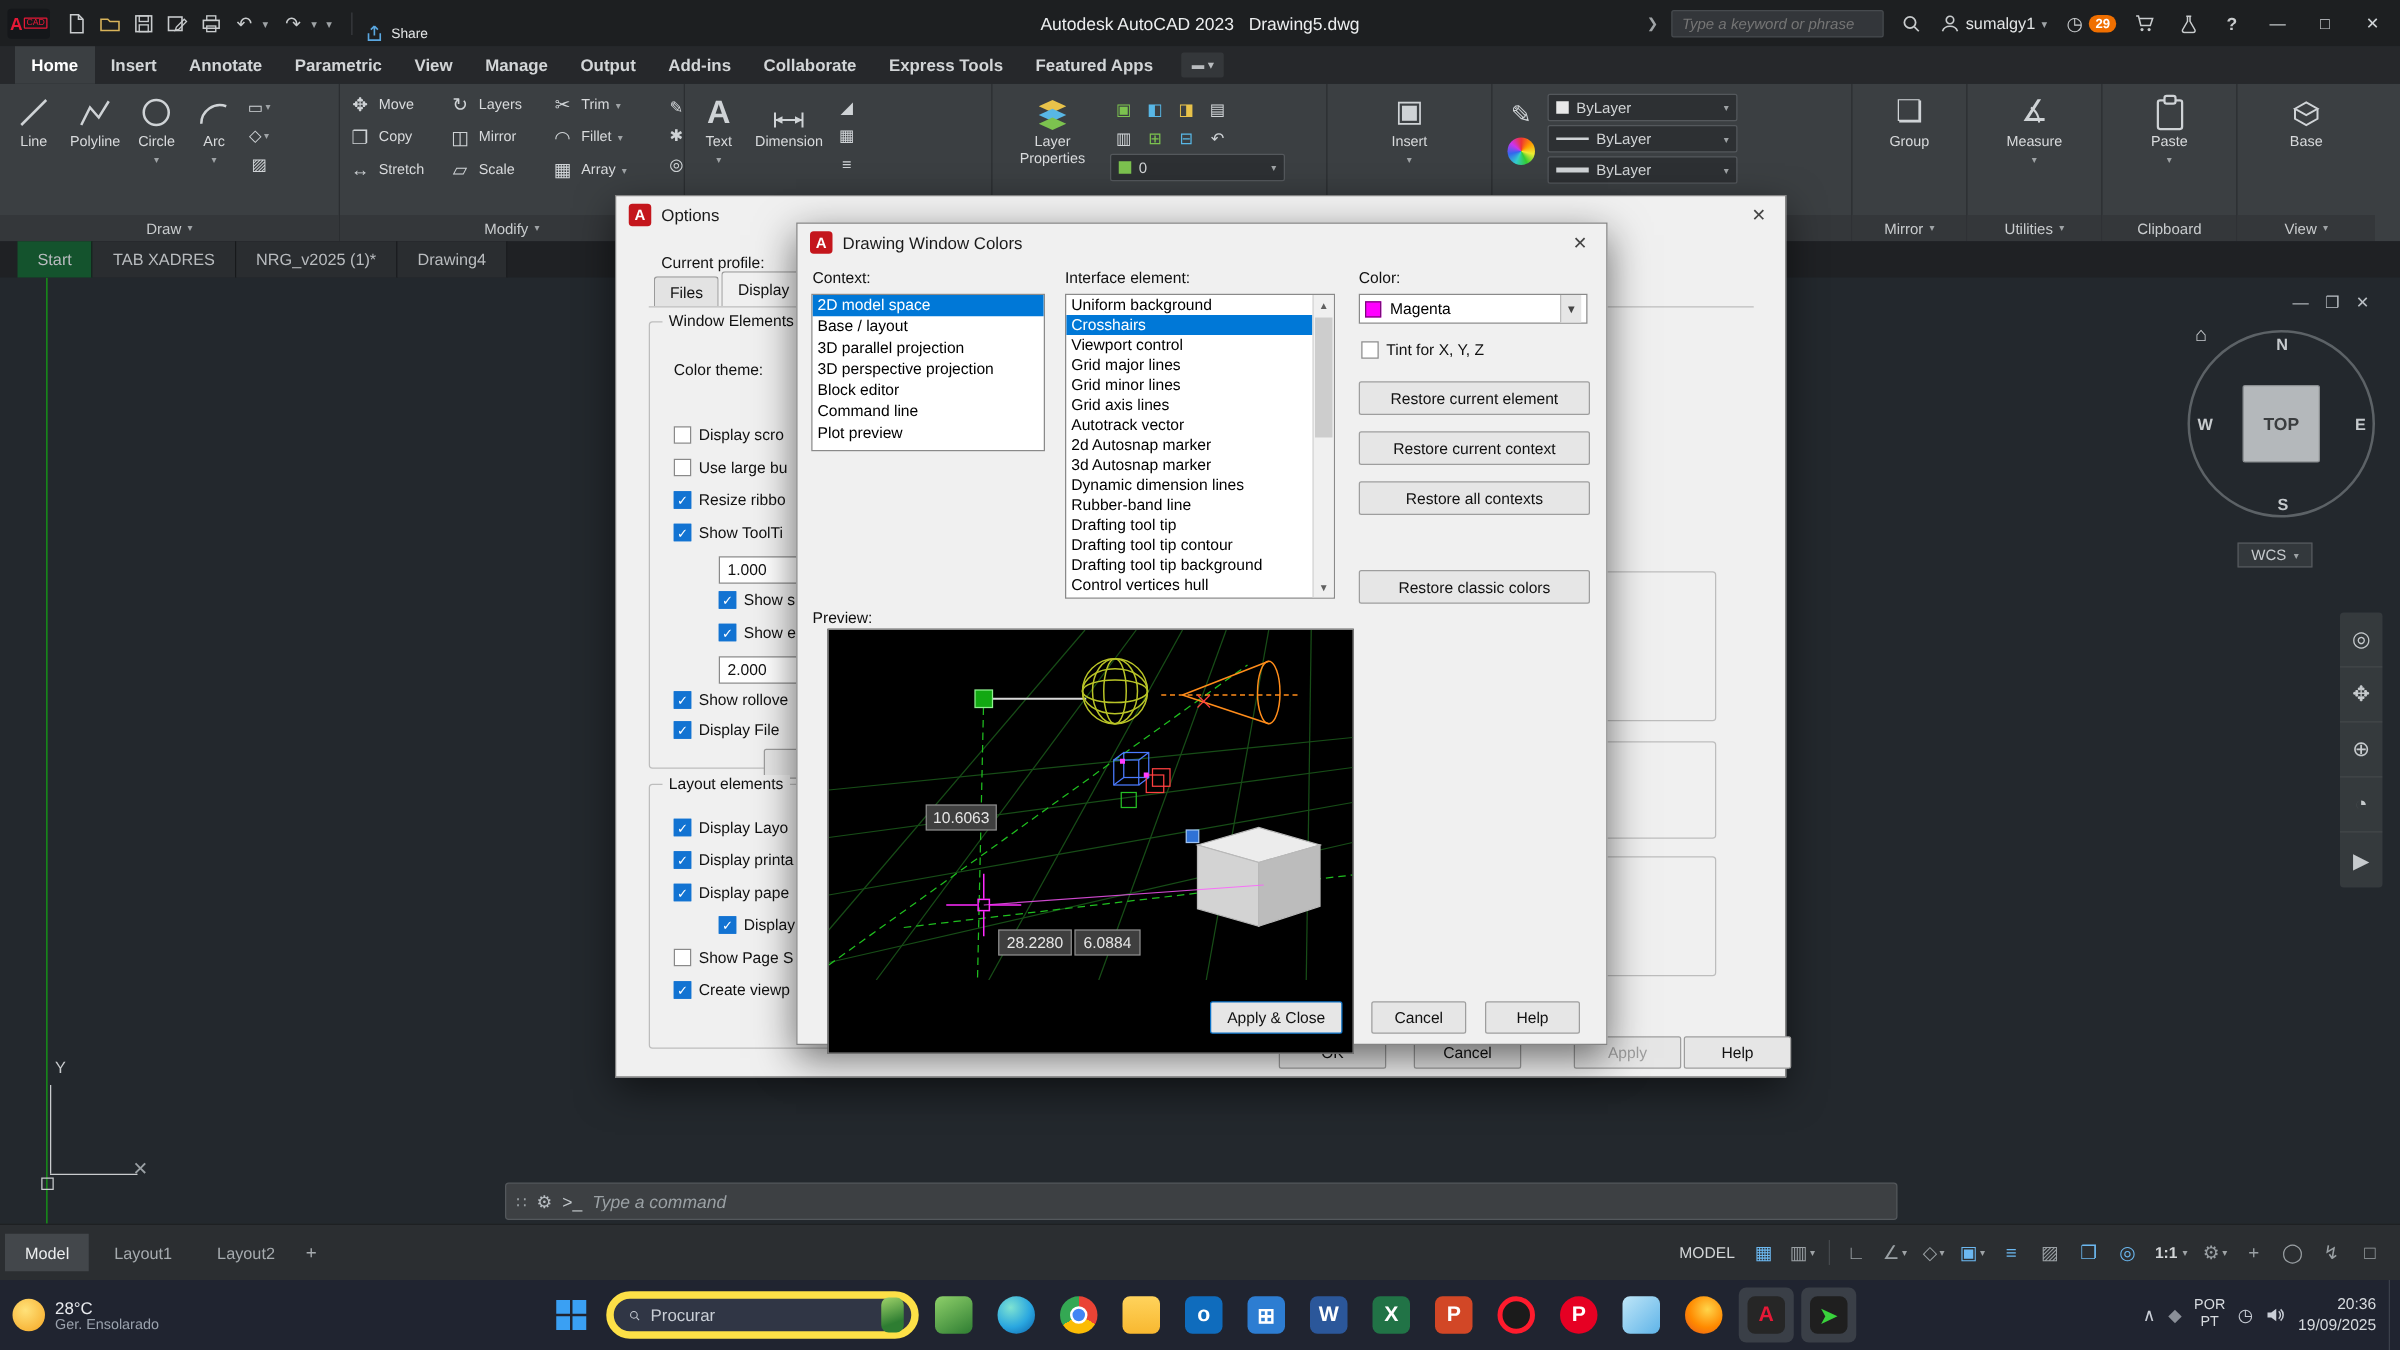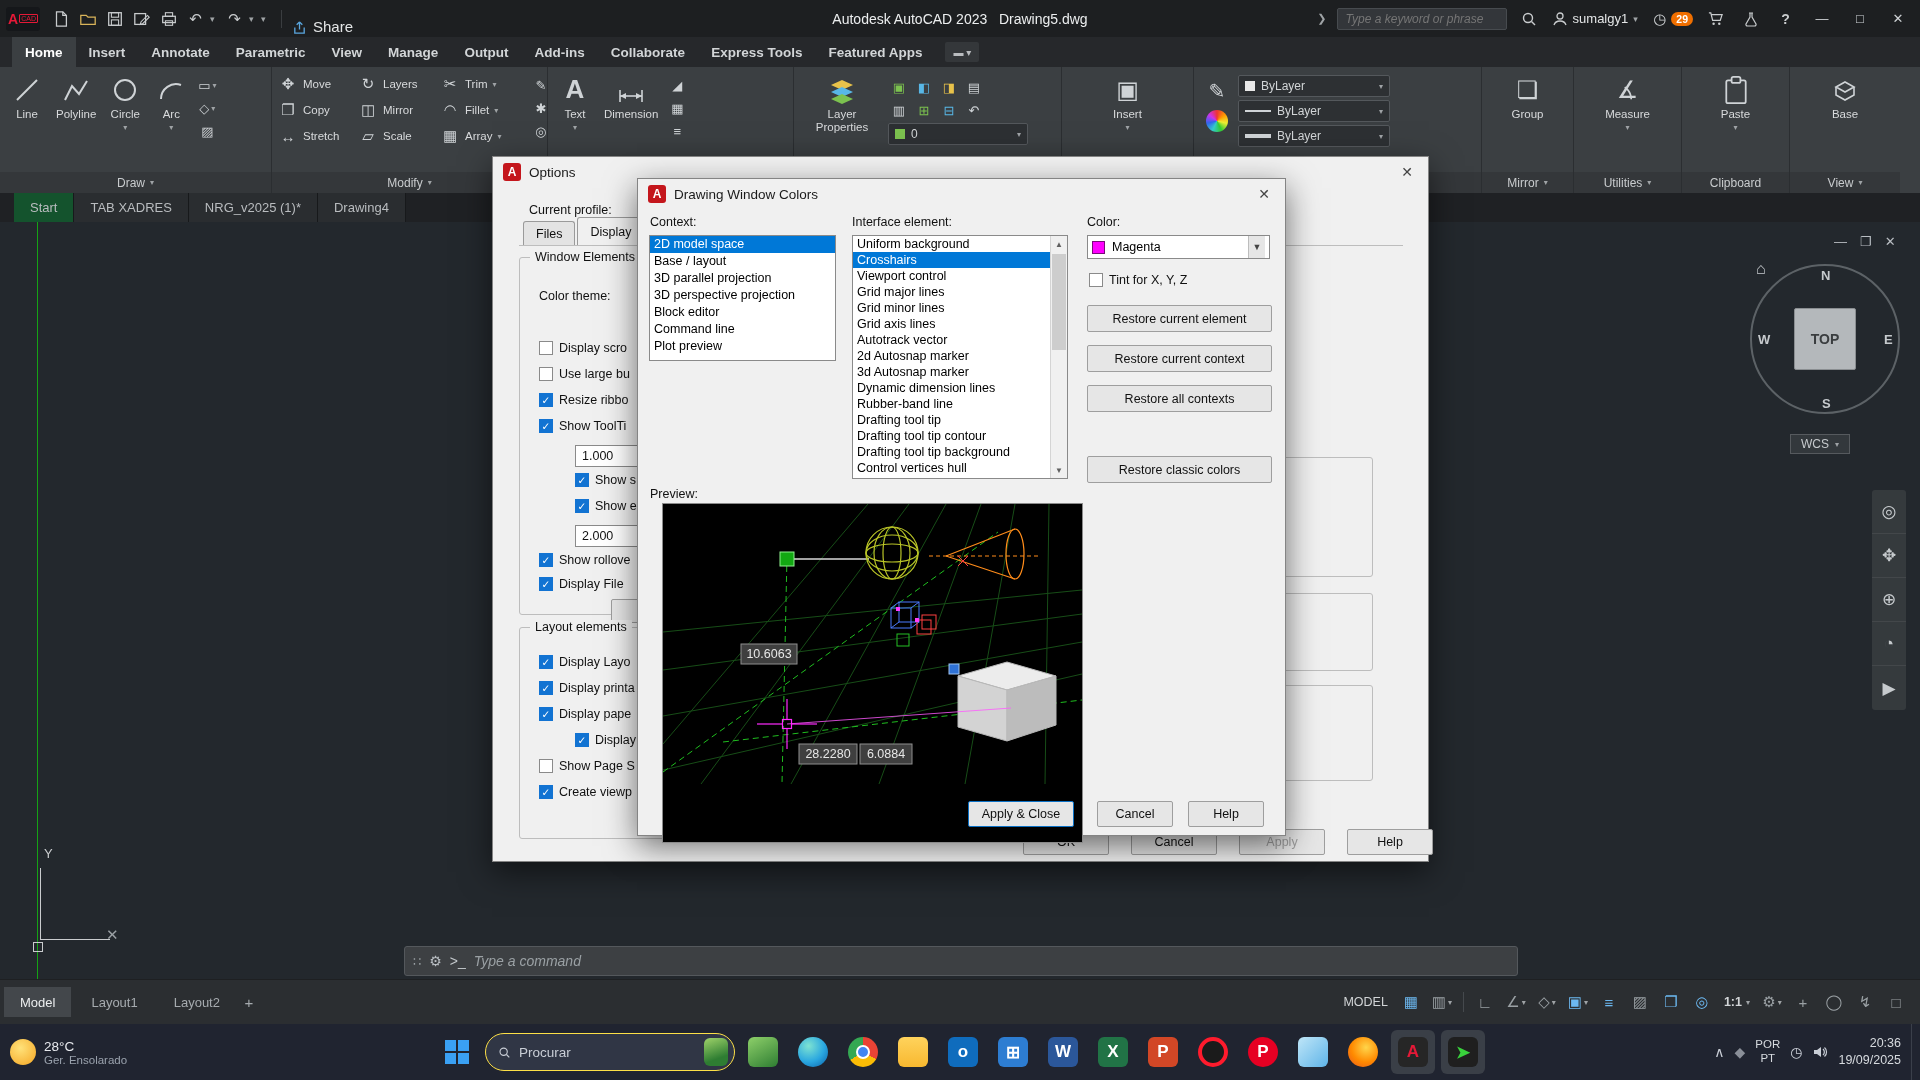--- a/index.html
+++ b/index.html
@@ -11,21 +11,21 @@
 
   
   .titlebar { position:absolute; left:0; top:0; width:1920px; height:37px; background:#1d1f21; display:flex; align-items:center; color:#d9dadb; z-index:3; }
   .qat { display:flex; align-items:center; gap:2px; padding-left:6px; }
   .logo { width:34px; height:24px; background:#15171a; border-radius:3px; display:flex; align-items:center; justify-content:center; gap:1px; margin-right:6px; }
   .logo b { color:#e51937; font-size:14px; }
   .logo i { color:#e51937; font-style:normal; font-size:7px; border:1px solid #e51937; padding:0 1px; border-radius:1px; }
   .qico { width:25px; height:25px; display:flex; align-items:center; justify-content:center; color:#c9ccce; font-size:15px; }
   .qcaret { font-size:9px; color:#9fa3a6; width:10px; }
   .tb-sep { width:1px; height:18px; background:#3a3d40; margin:0 8px; }
-  .share { display:flex; align-items:flex-end; gap:6px; font-size:15px; color:#e3e5e6;margin-top:16px; }
+  .share { display:flex; align-items:center; gap:6px; font-size:11px; color:#e3e5e6;margin-top:16px; }
   .tb-title { position:absolute; left:50%; transform:translateX(-50%); font-size:14px; color:#eceeef; white-space:nowrap; }
   .tb-right { margin-left:auto; display:flex; align-items:center; gap:10px; padding-right:8px; }
   .tb-search { width:170px; height:22px; background:#33363a; border:1px solid #474b4f; border-radius:2px; color:#9d9fa2; font-style:italic; font-size:12px; padding:0 8px; outline:none; font-family:"Liberation Sans",sans-serif; }
   .tb-user { display:flex; align-items:center; gap:5px; font-size:13px; color:#e3e5e6; }
   .badge { background:#f06f00; color:#fff; font-size:10.5px; font-style:normal; border-radius:8px; padding:1px 5px; font-weight:bold; }
   .winbtn { width:28px; text-align:center; font-size:13px; color:#cfd3d6; }
 
   
   .ribbontabs { position:absolute; left:0; top:37px; width:1920px; height:30px; background:#26282b; display:flex; align-items:stretch; padding-left:12px; z-index:3; }
   .rtab { display:flex; align-items:center; padding:0 13px; font-size:13.5px; color:#d2d5d7;font-weight:bold; }
@@ -81,21 +81,21 @@
 
   
   .dlg { position:absolute; background:#f0f0f0; border:1px solid #848484; box-shadow:0 10px 30px rgba(0,0,0,.55); }
   .dlg-tb { height:30px; display:flex; align-items:center; padding:0 10px; gap:8px; }
   .dlg-ico { width:18px; height:18px; background:#c4161c; border-radius:3px; color:#fff; font-size:12px; font-weight:bold; display:flex; align-items:center; justify-content:center; }
   .dlg-title { font-size:13.5px; color:#1a1a1a; }
   .dlg-x { margin-left:auto; color:#444; font-size:14px; width:22px; text-align:center; }
   .wlabel { position:absolute; font-size:12.5px; color:#111; white-space:nowrap; }
   .wbtn { position:absolute; background:#e6e6e6; border:1px solid #9e9e9e; border-radius:2px; font-size:12.5px; color:#111; display:flex; align-items:center; justify-content:center; }
   .wbtn.def { border:1px solid #0b71c6; }
-  .wbtn.dis { color:#9e9e9e; }
+  .wbtn.dis { color:#9e9e9e;margin-left:20px; }
   .crow { position:absolute; display:flex; align-items:center; gap:6px; font-size:12.5px; color:#111; white-space:nowrap; }
   .cb { width:14px; height:14px; border:1px solid #8a8a8a; background:#fff; display:inline-flex; align-items:center; justify-content:center; font-size:10.5px; color:#fff; flex:0 0 auto; }
   .cb.on { background:#1273d2; border-color:#1273d2; }
   .cb.on::after { content:"✓"; }
   .ogroup { position:absolute; border:1px solid #bdbdbd; border-radius:3px; }
   .glab { position:absolute; top:-8px; left:10px; background:#f0f0f0; padding:0 5px; font-size:12.5px; color:#111; }
   .oinput { position:absolute; width:78px; height:22px; background:#fff; border:1px solid #8a8a8a; font-size:12.5px; color:#111; display:flex; align-items:center; padding:0 6px; }
   .otabs { position:absolute; left:30px; top:60px; display:flex; align-items:flex-end; height:28px; }
   .otab { height:24px; padding:0 12px; border:1px solid #9a9a9a; border-bottom:none; background:#e3e3e3; font-size:12.5px; color:#111; display:flex; align-items:center; margin-right:2px; border-radius:3px 3px 0 0; }
   .otab.active { background:#f0f0f0; height:28px; }
@@ -139,21 +139,21 @@
   .taskbar { position:absolute; left:0; top:1024px; width:1920px; height:56px; background:#202430; display:flex; align-items:center; z-index:5; }
   .weather { position:absolute; left:10px; display:flex; align-items:center; gap:8px; }
   .sun { width:26px; height:26px; border-radius:50%; background:radial-gradient(circle at 40% 35%, #ffe27a, #f5a623); }
   .wtxt1 { color:#e8eaee; font-size:13.5px; }
   .wtxt2 { color:#9aa2ad; font-size:11.5px; }
   .tb-center { position:absolute; left:50%; transform:translateX(-50%); display:flex; align-items:center; gap:6px; }
   .tk { width:44px; height:44px; display:flex; align-items:center; justify-content:center; border-radius:6px; position:relative; }
   .tk.open { background:#3a3f47; }
   .winlogo { display:grid; grid-template-columns:11px 11px; grid-template-rows:11px 11px; gap:2px; }
   .winlogo span { background:#3aa0f3; }
-  .searchpill { width:250px; height:38px; border-radius:19px; background:#303645; border:1px solid #fde047; display:flex; align-items:center; gap:8px; padding:0 6px 0 12px; }
+  .searchpill { width:250px; height:38px; border-radius:19px; background:#303645; border:6px solid #fde047; display:flex; align-items:center; gap:8px; padding:0 6px 0 12px; }
   .searchpill input { flex:1; background:transparent; border:none; outline:none; color:#c9ced6; font-size:13.5px; font-family:"Liberation Sans",sans-serif; }
   .searchpill input::placeholder { color:#c9ced6; }
   .sthumb { width:28px; height:28px; border-radius:6px; background:linear-gradient(160deg,#9fd36a,#2e7d32 70%); }
   .appico { width:30px; height:30px; border-radius:6px; display:flex; align-items:center; justify-content:center; color:#fff; font-weight:bold; font-size:17px; }
   .tray { position:absolute; right:4px; display:flex; align-items:center; gap:10px; height:100%; }
   .tr-i { color:#c9ced6; font-size:14px; }
   .lang { text-align:center; color:#d6dade; font-size:11.5px; line-height:1.2; }
   .dtime { text-align:right; color:#d6dade; font-size:12.5px; line-height:1.35; }
   .sliver { width:5px; height:100%; border-left:1px solid #3a3f4a; }
 

